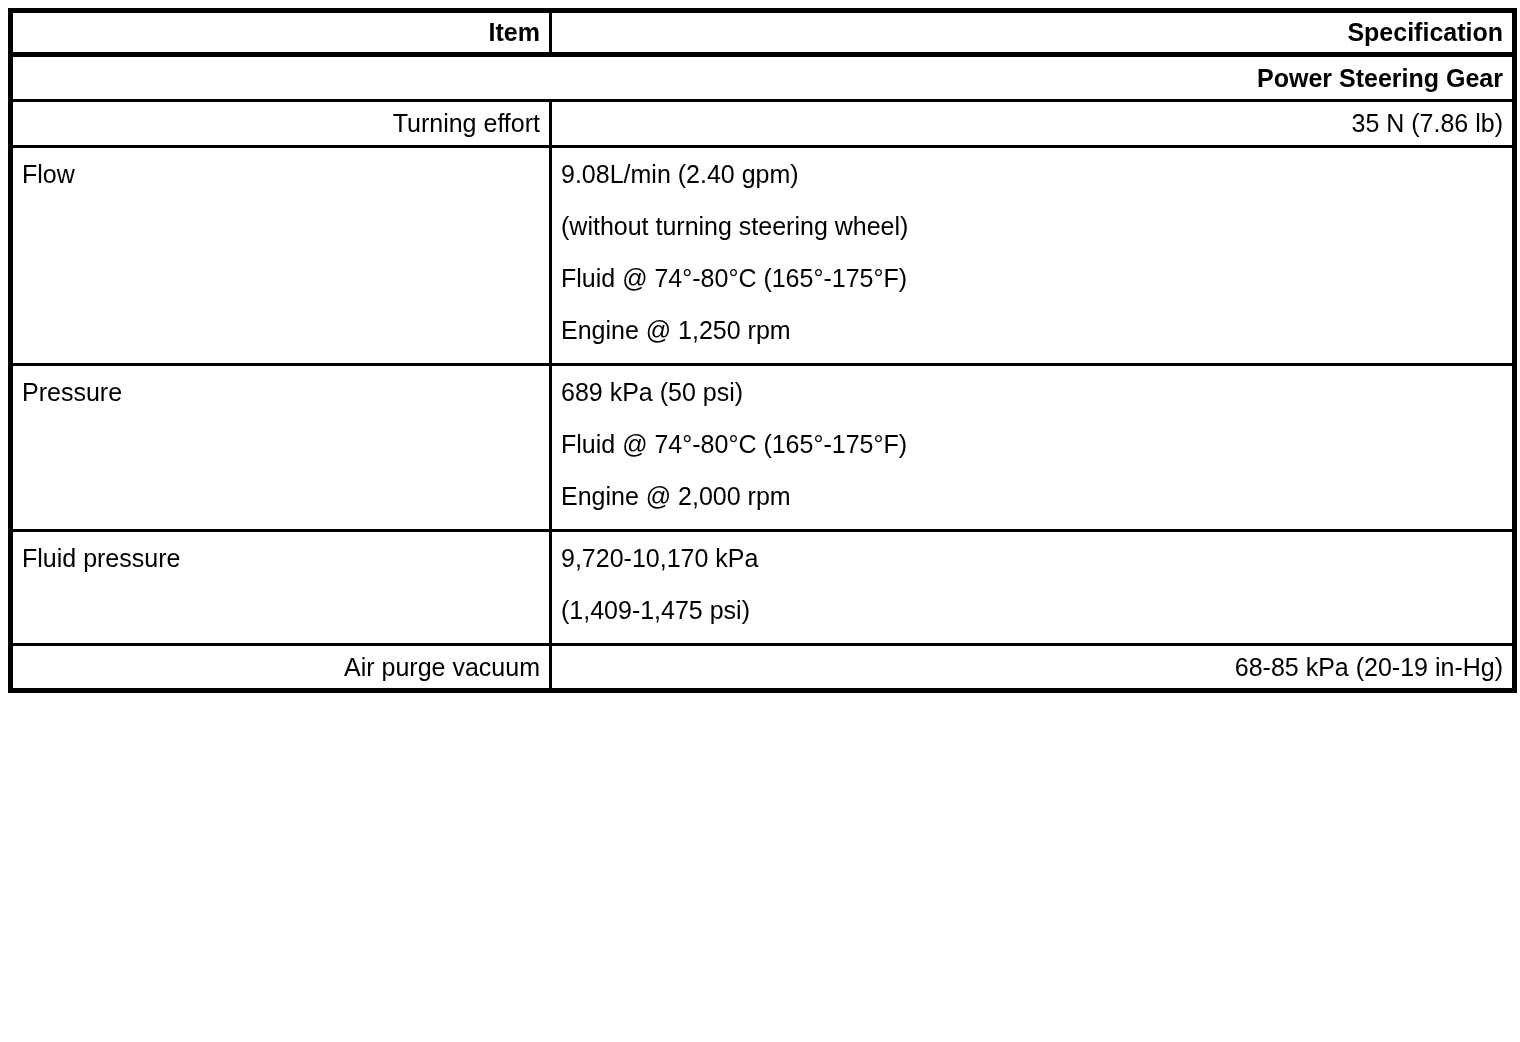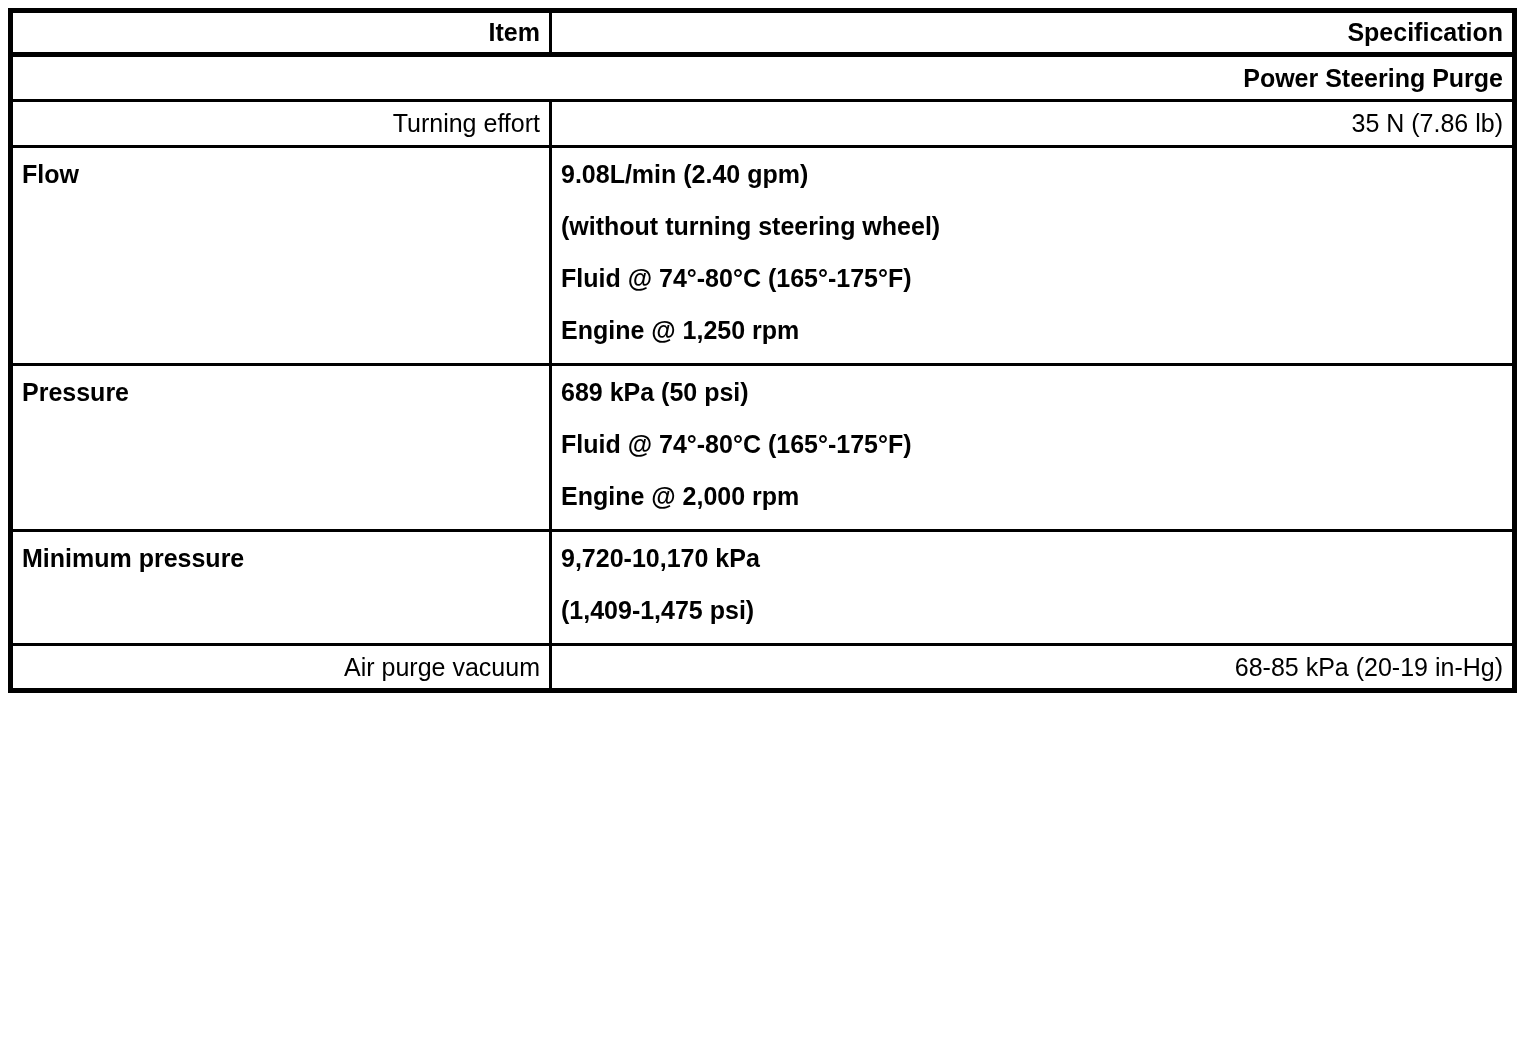--- a/index.html
+++ b/index.html
@@ -38,21 +38,20 @@
   tr.section-row td {
     font-weight: bold;
     height: 46px;
     border-top-width: 5px;
   }
   tr.single-row td { height: 46px; }
   tr.multi-row td {
     vertical-align: top;
     padding-top: 0;
     padding-bottom: 7px;
-    font-weight: bold;
   }
   .line {
     height: 52px;
     display: flex;
     align-items: center;
   }
 </style>
 </head>
 <body>
 
@@ -63,21 +62,21 @@
   </colgroup>
   <thead>
     <tr class="head-row">
       <th>Item</th>
       <th>Specification</th>
     </tr>
   </thead>
   <tbody>
 
     <tr class="section-row">
-      <td colspan="2">Power Steering Purge</td>
+      <td colspan="2">Power Steering Gear</td>
     </tr>
 
     <tr class="single-row">
       <td>Turning effort</td>
       <td>35 N (7.86 lb)</td>
     </tr>
 
 
     <tr class="multi-row">
       <td>
@@ -98,21 +97,21 @@
       </td>
       <td>
         <div class="line">689 kPa (50 psi)</div>
         <div class="line">Fluid @ 74°-80°C (165°-175°F)</div>
         <div class="line">Engine @ 2,000 rpm</div>
       </td>
     </tr>
 
     <tr class="multi-row">
       <td>
-        <div class="line">Minimum pressure</div>
+        <div class="line">Fluid pressure</div>
       </td>
       <td>
         <div class="line">9,720-10,170 kPa</div>
         <div class="line">(1,409-1,475 psi)</div>
       </td>
     </tr>
 
 
     <tr class="single-row">
       <td>Air purge vacuum</td>

